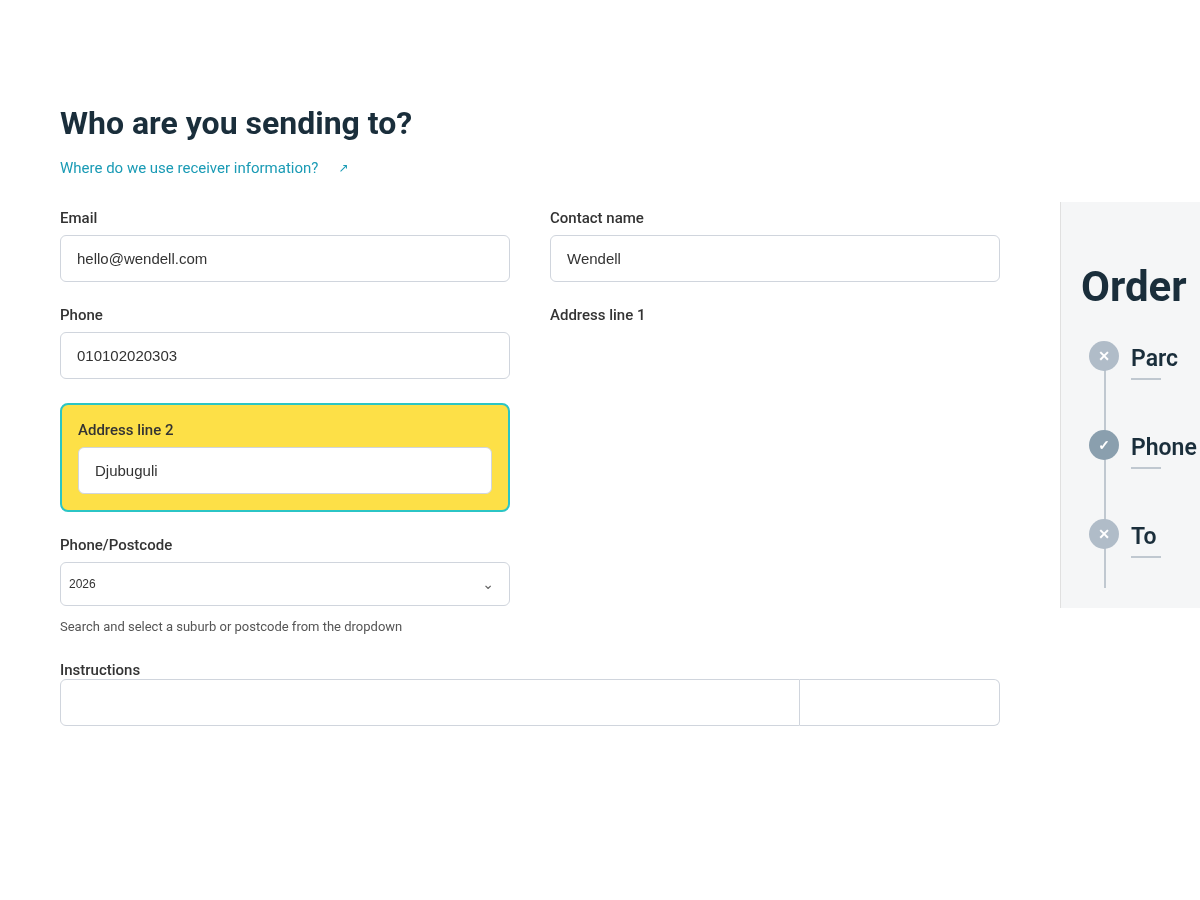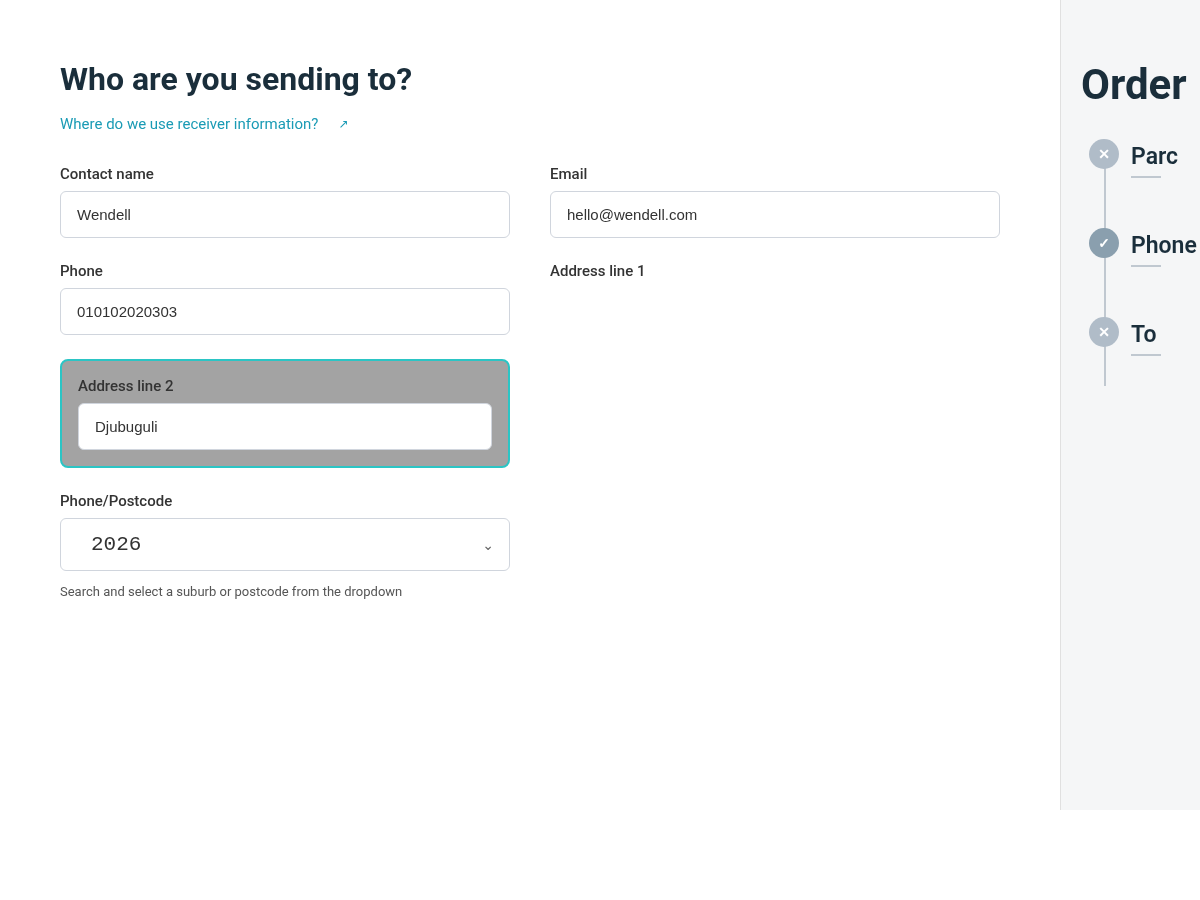--- a/index.html
+++ b/index.html
@@ -13,20 +13,21 @@
       background: #ffffff;
       color: #333;
       overflow: hidden;
     }
 
     .page-wrapper {
       display: flex;
       width: 1200px;
       height: 810px;
       overflow: hidden;
+      align-items: center;
     }
 
     .main-content {
       flex: 1;
       padding: 60px 60px 40px 60px;
       background: #ffffff;
     }
 
     .page-title {
       font-size: 32px;
@@ -79,48 +80,47 @@
       color: #333;
       background: #fff;
       outline: none;
       transition: border-color 0.2s;
     }
 
     .address-line2-wrapper {
       border: 2.5px solid #2bc5c5;
       border-radius: 8px;
       padding: 16px;
-      background: #a3a3a3;
+      background: #fde047;
     }
 
     .address-line2-wrapper .form-label {
       margin-bottom: 8px;
       display: block;
     }
 
     .address-line2-wrapper .form-input {
       border: 1.5px solid #d0d5dd;
     }
 
     .suburb-group {
       grid-column: 1;
     }
 
     .form-select {
       width: 100%;
-      padding: 14px 30px;
+      padding: 14px 8px;
       border: 1.5px solid #d0d5dd;
       border-radius: 6px;
-      font-size: 21px;
+      font-size: 12px;
       color: #333;
       background: #fff;
       outline: none;
       appearance: none;
       cursor: pointer;
-      font-family: Liberation Mono, monospace;
     }
 
     .select-wrapper {
       position: relative;
     }
 
     .select-wrapper .chevron-icon {
       position: absolute;
       right: 16px;
       top: 50%;
@@ -272,27 +272,27 @@
     <h1 class="page-title">Who are you sending to?</h1>
 
     <a class="info-link">
       <span>Where do we use receiver information?</span>
       <span class="external-icon">↗</span>
     </a>
 
     <div class="form-grid">
 
       <div class="form-group">
+        <label class="form-label">Email</label>
+        <input class="form-input" type="email" value="hello@wendell.com" style="">
+      </div>
+
+      <div class="form-group">
         <label class="form-label">Contact name</label>
         <input class="form-input" type="text" value="Wendell" style="">
-      </div>
-
-      <div class="form-group">
-        <label class="form-label">Email</label>
-        <input class="form-input" type="email" value="hello@wendell.com" style="">
       </div>
 
       <div class="form-group">
         <label class="form-label">Phone</label>
         <input class="form-input" type="tel" value="010102020303" style="">
       </div>
 
 
       <div class="form-group">
         <label class="form-label">Address line 1</label>
@@ -309,20 +309,27 @@
           <select class="form-select">
             <option>2026</option>
           </select>
           <span class="chevron-icon">⌄</span>
         </div>
         <span class="form-hint">Search and select a suburb or postcode from the dropdown</span>
       </div>
     </div>
 
     
+    <div class="instructions-section">
+      <label class="instructions-label">Instructions</label>
+      <div class="instructions-input-row">
+        <input class="instructions-input" type="text" style="">
+        <input class="instructions-input-second" type="text" style="">
+      </div>
+    </div>
   </div>
 
   <div class="order-sidebar">
     <div class="order-title">Order</div>
 
     <div class="timeline">
 
       <div class="timeline-item">
         <div class="timeline-circle error">✕</div>
         <div>

